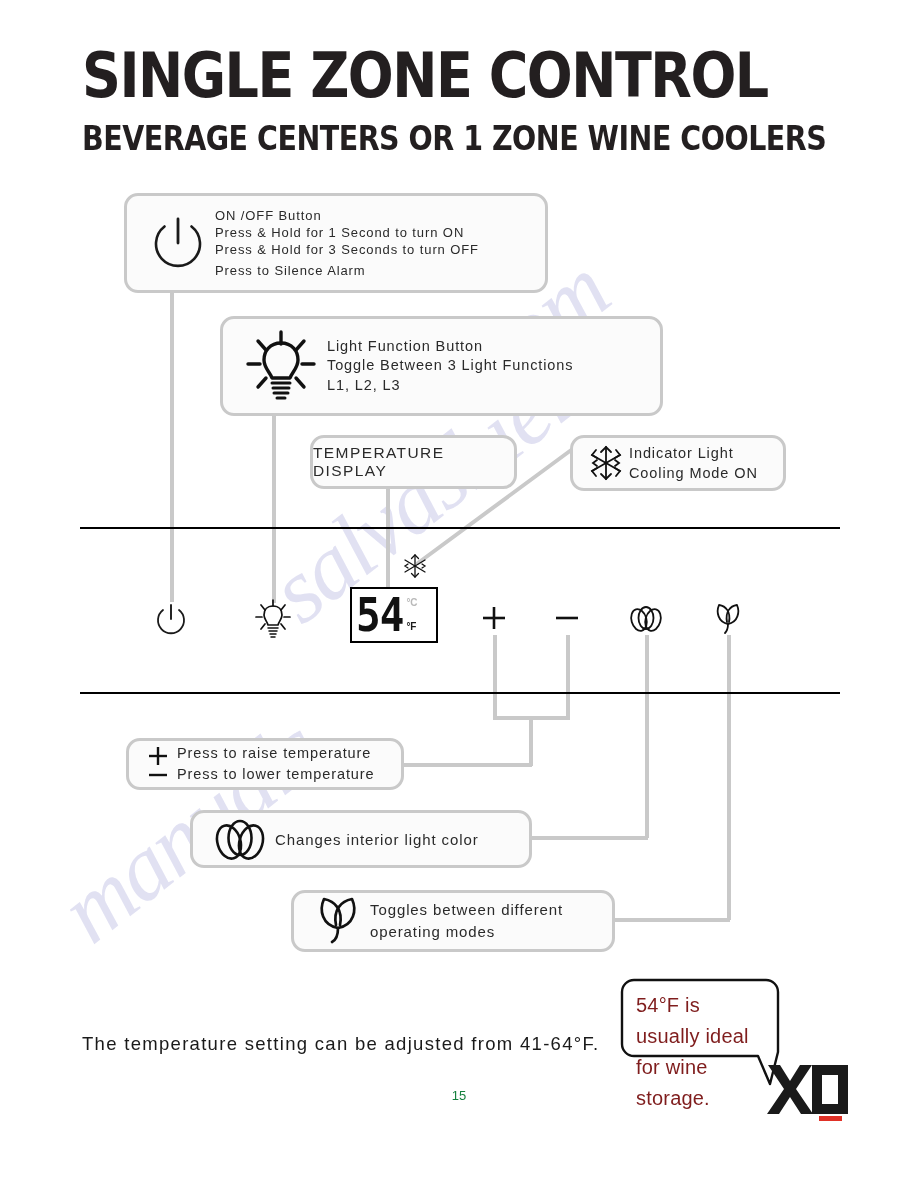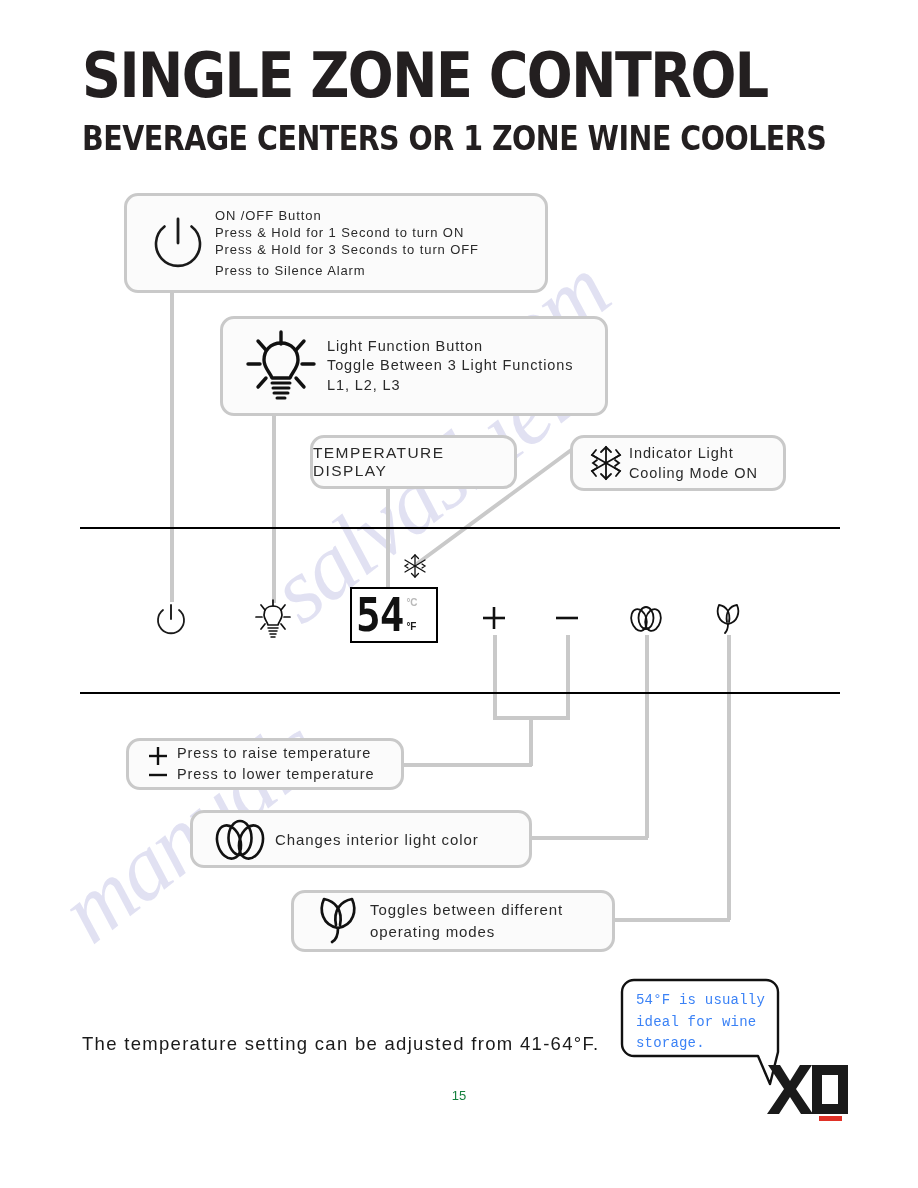--- a/index.html
+++ b/index.html
@@ -189,23 +189,23 @@
     top: 978px;
     width: 160px;
     height: 112px;
     z-index: 6;
   }
   .bubble-text {
     position: absolute;
     left: 16px;
     top: 12px;
     width: 132px;
-    font-family: Liberation Mono, monospace;
-    font-size: 14px;
-    color: #3b82f6;
+    font-family: Liberation Sans, sans-serif;
+    font-size: 20px;
+    color: #7f1d1d;
     line-height: 1.55;
     letter-spacing: 0.2px;
   }
 
   
   .logo {
     position: absolute;
     left: 766px;
     top: 1063px;
     z-index: 6;
@@ -278,21 +278,21 @@
       </svg>
     </div>
     <div class="co-text" style="font-size:13px; line-height:1.32;">
       <span class="co-line">ON /OFF Button</span>
       <span class="co-line">Press &amp; Hold for 1 Second to turn ON</span>
       <span class="co-line">Press &amp; Hold for 3 Seconds to turn OFF</span>
       <span class="co-line" style="margin-top:4px;">Press to Silence Alarm</span>
     </div>
   </div>
 
-  <div class="callout" style="left:220px; top:316px; width:388px; height:100px; padding:16px 12px;">
+  <div class="callout" style="left:220px; top:316px; width:443px; height:100px; padding:16px 12px;">
     <div class="co-icon" style="width:92px;">
       <svg width="72" height="74" viewBox="0 0 72 74">
         <g stroke="#111" stroke-width="3.4" stroke-linecap="round">
           <line x1="36" y1="3" x2="36" y2="15"></line>
           <line x1="13" y1="12" x2="21" y2="21"></line>
           <line x1="59" y1="12" x2="51" y2="21"></line>
           <line x1="3" y1="35" x2="15" y2="35"></line>
           <line x1="69" y1="35" x2="57" y2="35"></line>
           <line x1="13" y1="58" x2="21" y2="49"></line>
           <line x1="59" y1="58" x2="51" y2="49"></line>

